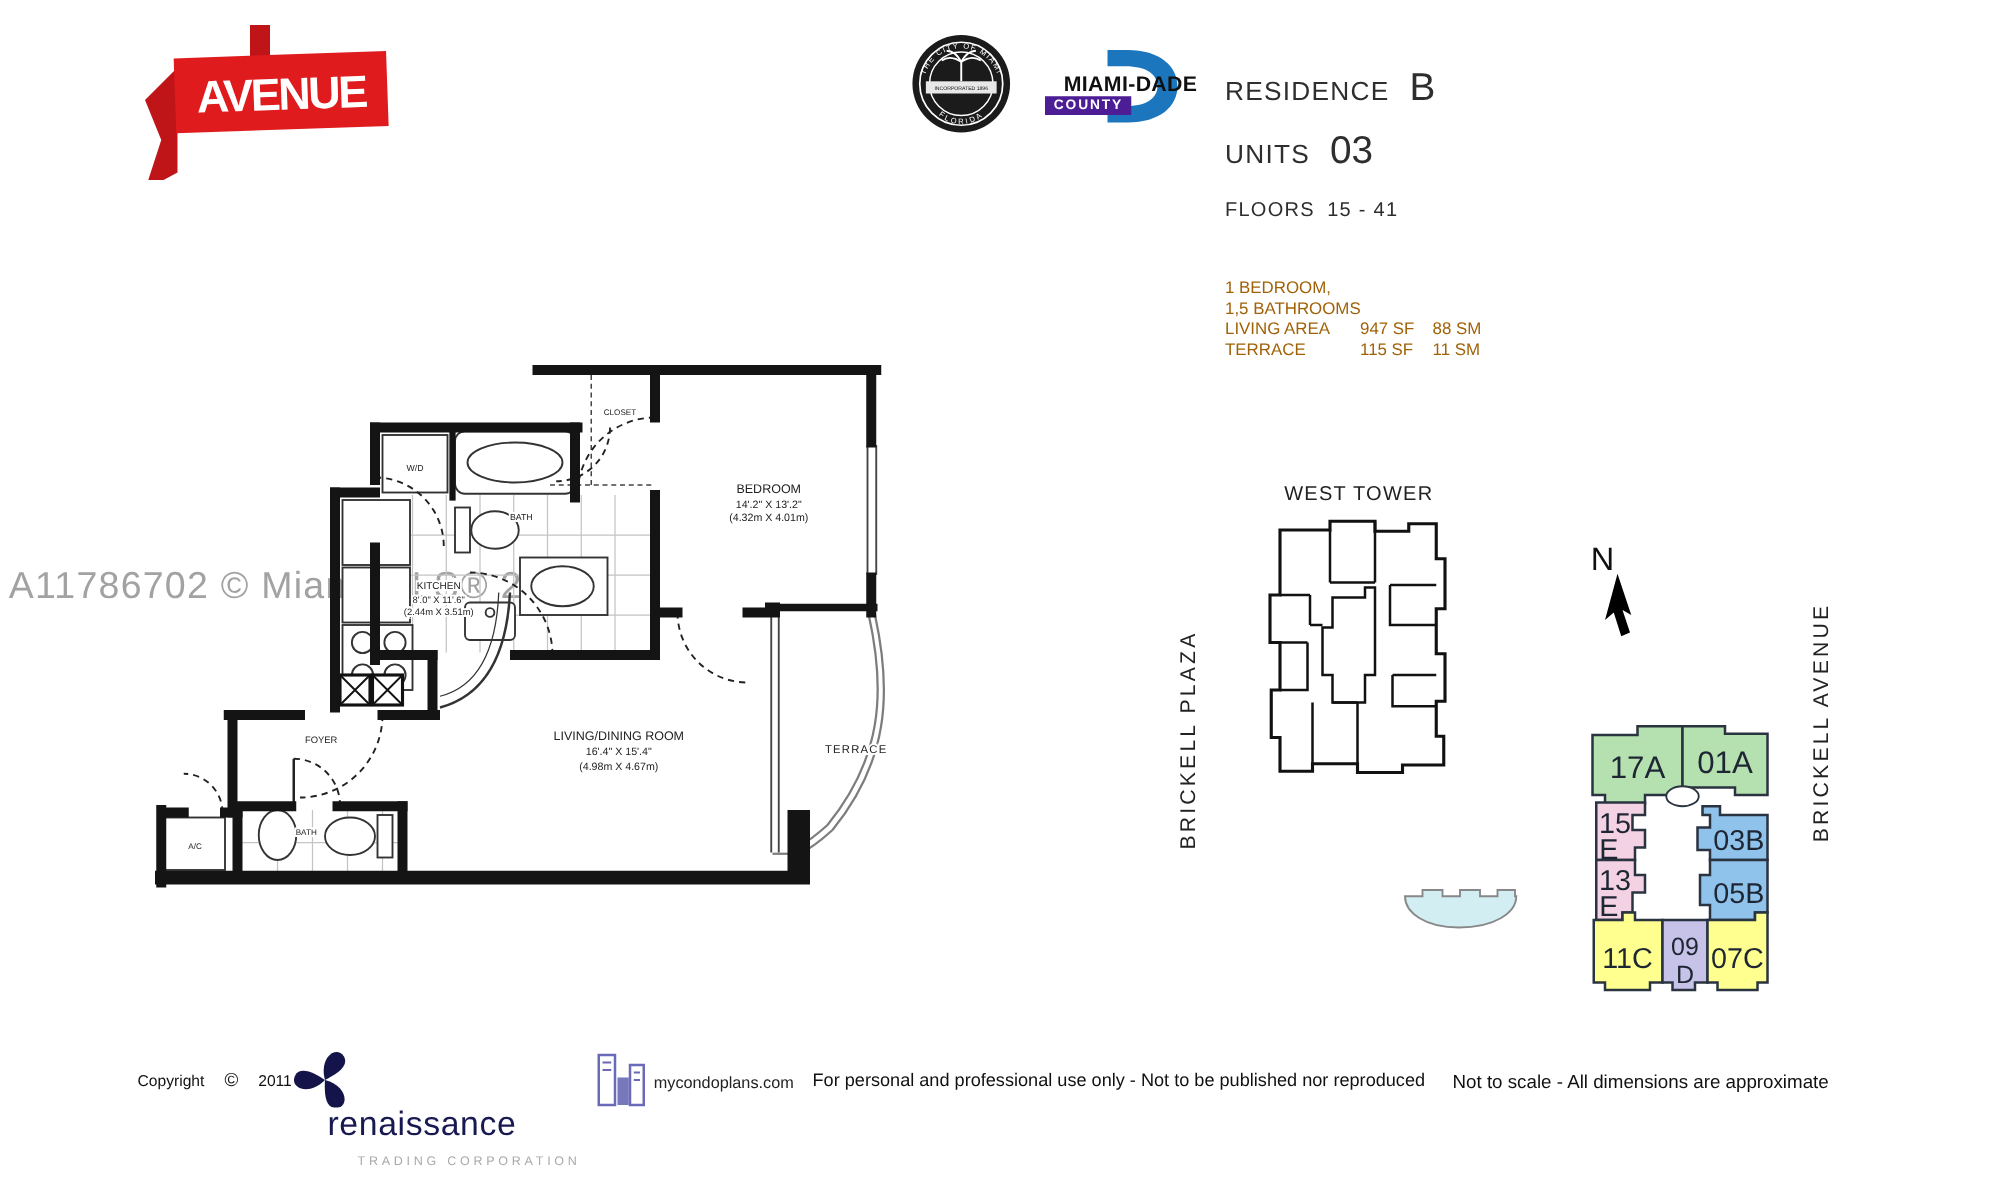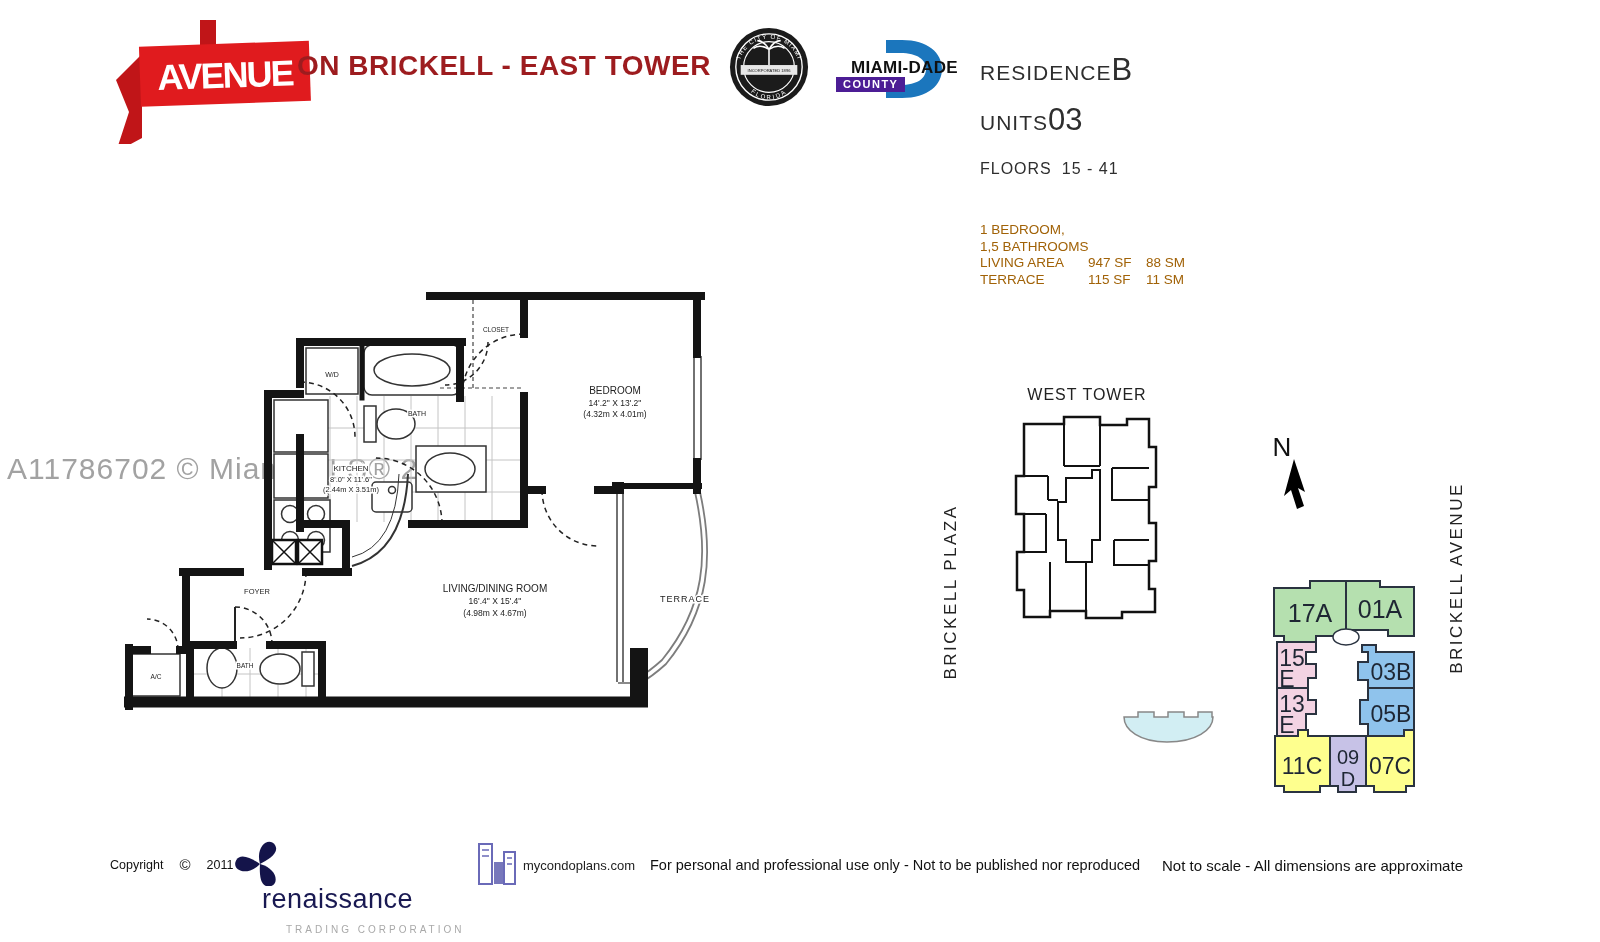--- a/index.html
+++ b/index.html
@@ -6,21 +6,21 @@
   .page{position:relative;width:1600px;height:942px;background:#fff;overflow:hidden;
         font-family:"Liberation Sans",sans-serif;}
   .abs{position:absolute;}
   
   .title{left:297px;top:50px;font-size:28px;font-weight:bold;color:#9d1c1f;letter-spacing:.5px;}
   .md-name{left:851px;top:58px;font-size:17px;font-weight:800;color:#101010;letter-spacing:.3px;z-index:4;}
   .md-county{left:836px;top:77px;background:#4c1d95;color:#fff;font-size:11px;font-weight:bold;
              letter-spacing:1.5px;padding:1px 7px 2px 7px;z-index:4;}
   
   .resblock{left:980px;top:52px;color:#2e2e2e;}
-  .resline{display:flex;align-items:baseline;}
+  .resline{display:flex;align-items:baseline;gap:16px;}
   .lbl{font-size:21px;letter-spacing:1px;}
   .val{font-size:31px;}
   .floors{font-size:16px;letter-spacing:1px;margin-top:22px;display:flex;gap:10px;}
   .details{margin-top:44px;font-size:13.5px;line-height:16.5px;color:#a16207;}
   .arearow{display:grid;grid-template-columns:108px 58px auto;}
   
   .watermark{left:7px;top:452px;font-size:30px;color:#8e8e8e;opacity:.82;letter-spacing:1px;z-index:1;}
   .planlayer{left:0;top:0;z-index:2;pointer-events:none;}
   .hdr{z-index:3;}
   
@@ -42,21 +42,20 @@
     <svg width="210" height="126" viewBox="0 0 210 126">
       <polygon points="30,36 30,120 4,134 17,94 4,62" fill="#c01518"></polygon>
       <rect x="88" y="2" width="16" height="26" fill="#c01518"></rect>
       <g transform="rotate(-2 105 58)">
         <rect x="28" y="26" width="170" height="60" fill="#e01b1e"></rect>
         <text x="113" y="70" text-anchor="middle" font-size="36" font-weight="bold" fill="#fff" letter-spacing="-2" transform="scale(1,1)" style="font-family:'Liberation Sans',sans-serif">AVENUE</text>
       </g>
     </svg>
   </div>
 
-  <div class="abs title hdr">ON BRICKELL - EAST TOWER</div>
 
   <div class="abs hdr" style="left:728px;top:26px;width:82px;height:82px;">
     <svg width="82" height="82" viewBox="0 0 84 84">
       <defs>
         <path id="sealTopArc" d="M 11 44 A 31 31 0 0 1 73 44"></path>
         <path id="sealBotArc" d="M 15 48 A 27 27 0 0 0 69 48"></path>
       </defs>
       <circle cx="42" cy="42" r="40" fill="#1b1b1b"></circle>
       <circle cx="42" cy="42" r="34" fill="none" stroke="#fff" stroke-width="1.4"></circle>
       <circle cx="42" cy="42" r="26" fill="none" stroke="#fff" stroke-width="1.2"></circle>

